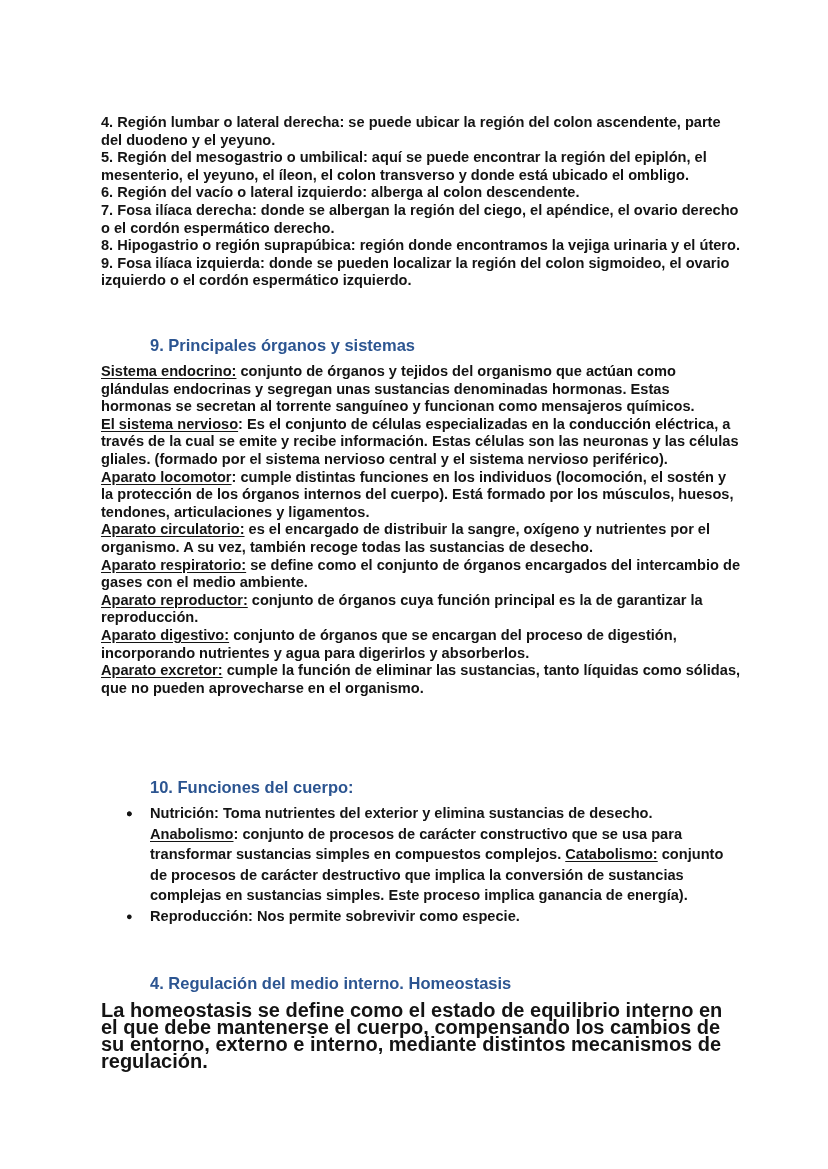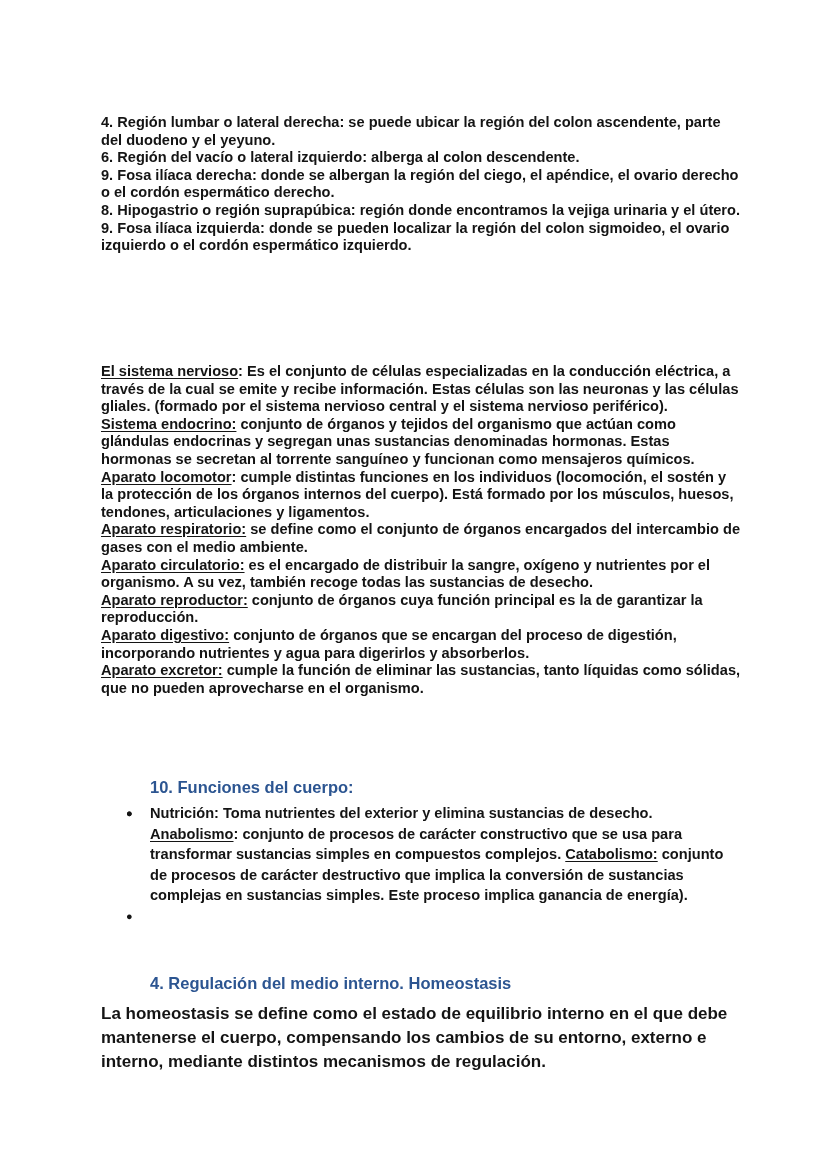--- a/index.html
+++ b/index.html
@@ -7,59 +7,62 @@
          font-family: "Liberation Sans", sans-serif; color: #141414; }
   .page { position: absolute; left: 0; top: 14px; width: 732px; height: 1169px; font-weight: bold; }
   .block { position: absolute; left: 101px; width: 640px; font-size: 14.6px; line-height: 17.6px; }
   .block p { margin: 0; }
   .u { text-decoration: underline; text-underline-offset: 2px; }
   .h { position: absolute; left: 150px; font-size: 16.5px; color: #2c5591; line-height: 20px; }
   .list { position: absolute; left: 101px; width: 640px; margin: 0; padding: 0; list-style: none;
           font-size: 14.6px; line-height: 20.5px; }
   .list li { position: relative; padding-left: 49px; margin: 0; }
   .list li .bullet { position: absolute; left: 25px; top: 0; font-size: 11px; }
-  .para { position: absolute; left: 101px; width: 640px; font-size: 17px; line-height: 24px; }
+  .para { position: absolute; left: 101px; width: 640px; font-size: 20px; line-height: 17px; }
 </style>
 </head>
 <body>
 
 <div class="page">
 
   <div class="block" style="top:100px;">
     <p>4. Región lumbar o lateral derecha: se puede ubicar la región del colon ascendente, parte del duodeno y el yeyuno.</p>
+    <p>5. Región del mesogastrio o umbilical: aquí se puede encontrar la región del epiplón, el mesenterio, el yeyuno, el íleon, el colon transverso y donde está ubicado el ombligo.</p>
     <p>6. Región del vacío o lateral izquierdo: alberga al colon descendente.</p>
-    <p>9. Fosa ilíaca derecha: donde se albergan la región del ciego, el apéndice, el ovario derecho o el cordón espermático derecho.</p>
+    <p>7. Fosa ilíaca derecha: donde se albergan la región del ciego, el apéndice, el ovario derecho o el cordón espermático derecho.</p>
     <p>8. Hipogastrio o región suprapúbica: región donde encontramos la vejiga urinaria y el útero.</p>
     <p>9. Fosa ilíaca izquierda: donde se pueden localizar la región del colon sigmoideo, el ovario izquierdo o el cordón espermático izquierdo.</p>
   </div>
 
+  <div class="h" style="top:321px;">9. Principales órganos y sistemas</div>
 
   <div class="block" style="top:349px;">
+    <p><span class="u">Sistema endocrino:</span><span></span><span> conjunto de órganos y tejidos del organismo que actúan como glándulas endocrinas y segregan unas sustancias denominadas hormonas. Estas hormonas se secretan al torrente sanguíneo y funcionan como mensajeros químicos.</span></p>
     <p><span class="u">El sistema nervioso</span><span>:</span><span> Es el conjunto de células especializadas en la conducción eléctrica, a través de la cual se emite y recibe información. Estas células son las neuronas y las células gliales. (formado por el sistema nervioso central y el sistema nervioso periférico).</span></p>
-    <p><span class="u">Sistema endocrino:</span><span></span><span> conjunto de órganos y tejidos del organismo que actúan como glándulas endocrinas y segregan unas sustancias denominadas hormonas. Estas hormonas se secretan al torrente sanguíneo y funcionan como mensajeros químicos.</span></p>
     <p><span class="u">Aparato locomotor</span><span>:</span><span> cumple distintas funciones en los individuos (locomoción, el sostén y la protección de los órganos internos del cuerpo). Está formado por los músculos, huesos, tendones, articulaciones y ligamentos.</span></p>
+    <p><span class="u">Aparato circulatorio:</span><span></span><span> es el encargado de distribuir la sangre, oxígeno y nutrientes por el organismo. A su vez, también recoge todas las sustancias de desecho.</span></p>
     <p><span class="u">Aparato respiratorio:</span><span></span><span> se define como el conjunto de órganos encargados del intercambio de gases con el medio ambiente.</span></p>
-    <p><span class="u">Aparato circulatorio:</span><span></span><span> es el encargado de distribuir la sangre, oxígeno y nutrientes por el organismo. A su vez, también recoge todas las sustancias de desecho.</span></p>
     <p><span class="u">Aparato reproductor:</span><span></span><span> conjunto de órganos cuya función principal es la de garantizar la reproducción.</span></p>
     <p><span class="u">Aparato digestivo:</span><span></span><span> conjunto de órganos que se encargan del proceso de digestión, incorporando nutrientes y agua para digerirlos y absorberlos.</span></p>
     <p><span class="u">Aparato excretor:</span><span></span><span> cumple la función de eliminar las sustancias, tanto líquidas como sólidas, que no pueden aprovecharse en el organismo.</span></p>
   </div>
 
   <div class="h" style="top:763px;">10. Funciones del cuerpo:</div>
 
   <ul class="list" style="top:789px;">
     <li>
       <span class="bullet">●</span>
     </li>
     <li>
       <span class="bullet">●</span>
       <span>Nutrición: Toma nutrientes del exterior y elimina sustancias de desecho. </span><span class="u">Anabolismo</span><span>: conjunto de procesos de carácter constructivo que se usa para transformar sustancias simples en compuestos complejos. </span><span class="u">Catabolismo:</span><span> conjunto de procesos de carácter destructivo que implica la conversión de sustancias complejas en sustancias simples. Este proceso implica ganancia de energía).</span>
     </li>
     <li>
       <span class="bullet">●</span>
+      <span>Reproducción: Nos permite sobrevivir como especie.</span>
     </li>
   </ul>
 
   <div class="h" style="top:959px;">4. Regulación del medio interno. Homeostasis</div>
 
   <p class="para" style="top:988px; margin:0;">La homeostasis se define como el estado de equilibrio interno en el que debe mantenerse el cuerpo, compensando los cambios de su entorno, externo e interno, mediante distintos mecanismos de regulación.</p>
 
 </div>
 
 </body></html>

